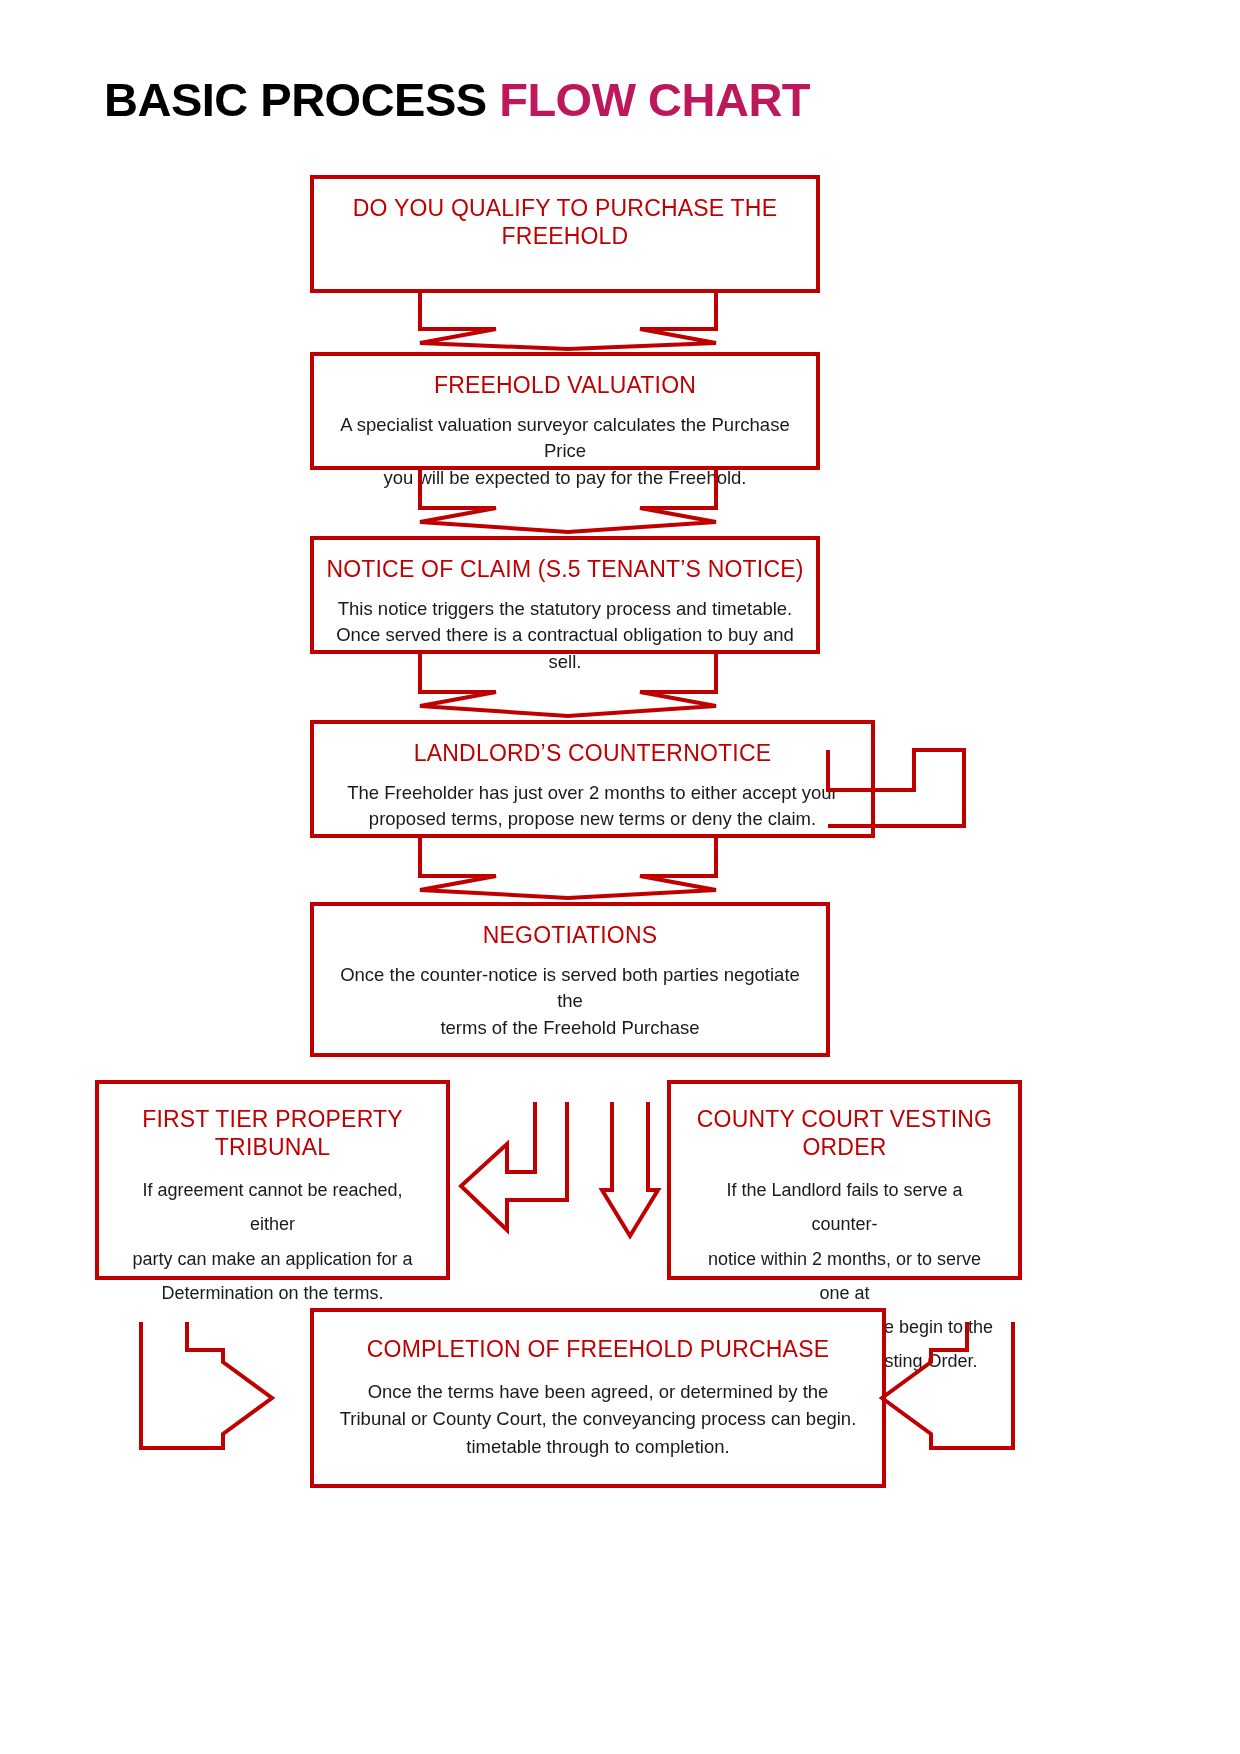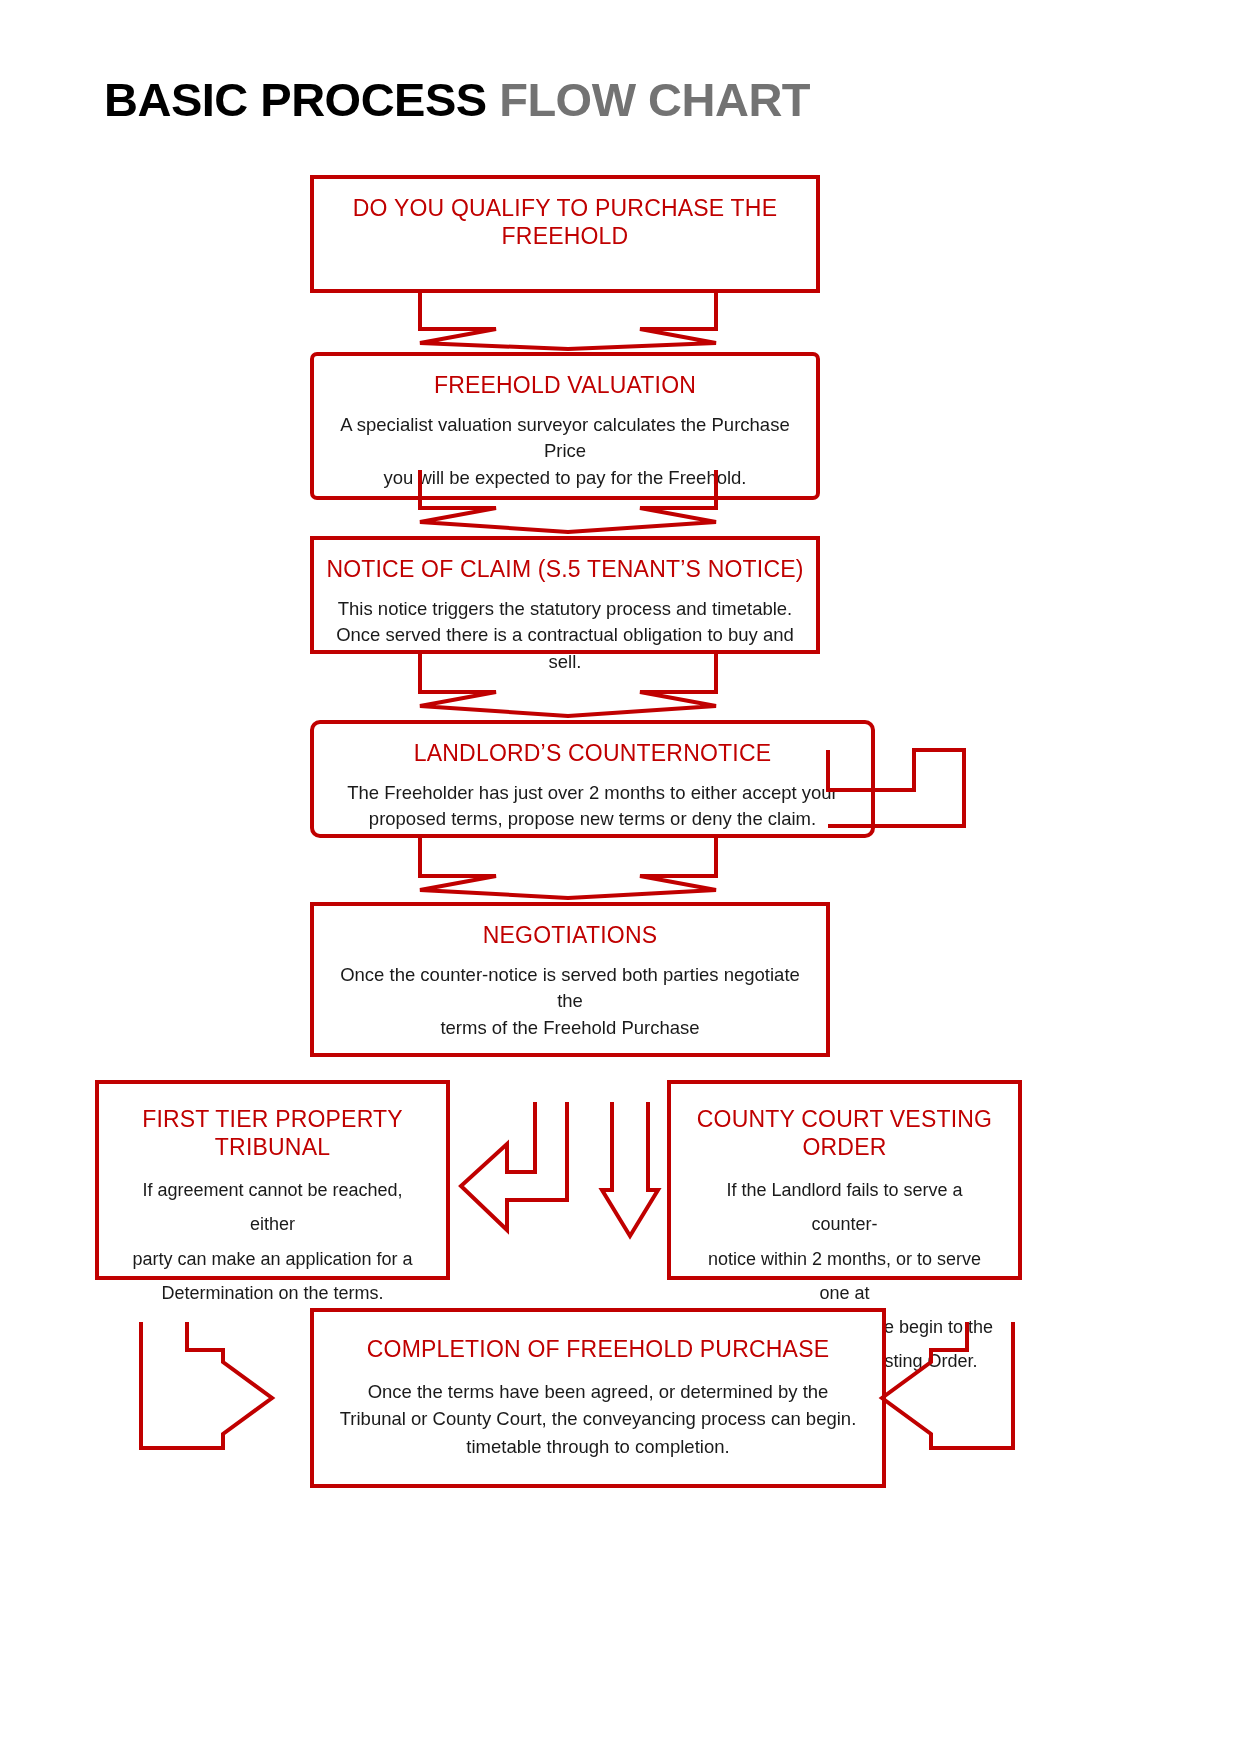--- a/index.html
+++ b/index.html
@@ -27,21 +27,21 @@
     position: absolute;
     left: 104px;
     top: 72px;
     font-size: 47px;
     font-weight: bold;
     letter-spacing: -0.5px;
     white-space: nowrap;
     font-family: "Liberation Sans", sans-serif;
   }
   .title .t-black { color: #000000; }
-  .title .t-red   { color: #737373; }
+  .title .t-red   { color: #be185d; }
 
   
   .node {
     position: absolute;
     border: 4px solid #C00000;
     box-sizing: border-box;
     background: #ffffff;
   }
   .node .node-title {
     color: #C00000;
@@ -58,23 +58,23 @@
     line-height: 1.45;
     margin-top: 12px;
     padding: 0 22px;
     font-family: "Liberation Sans", sans-serif;
   }
   .node .node-body.center { text-align: center; }
   .node .node-body.left   { text-align: center; }
 
   
   #node-qualify      { left: 310px; top: 175px;  width: 510px; height: 118px; }
-  #node-valuation    { left: 310px; top: 352px;  width: 510px; height: 148px; border-radius: 7px; }
+  #node-valuation    { left: 310px; top: 352px;  width: 510px; height: 118px; }
   #node-notice       { left: 310px; top: 536px;  width: 510px; height: 118px; }
-  #node-counter      { left: 310px; top: 720px;  width: 565px; height: 118px; border-radius: 10px; }
+  #node-counter      { left: 310px; top: 720px;  width: 565px; height: 118px; }
   #node-negotiations { left: 310px; top: 902px;  width: 520px; height: 155px; }
   #node-tribunal     { left: 95px;  top: 1080px; width: 355px; height: 200px; }
   #node-vesting      { left: 667px; top: 1080px; width: 355px; height: 200px; }
   #node-completion   { left: 310px; top: 1308px; width: 576px; height: 180px; }
 
   #node-negotiations .node-body,
   #node-counter .node-body,
   #node-qualify .node-body { }
 
   #node-tribunal .node-title,

